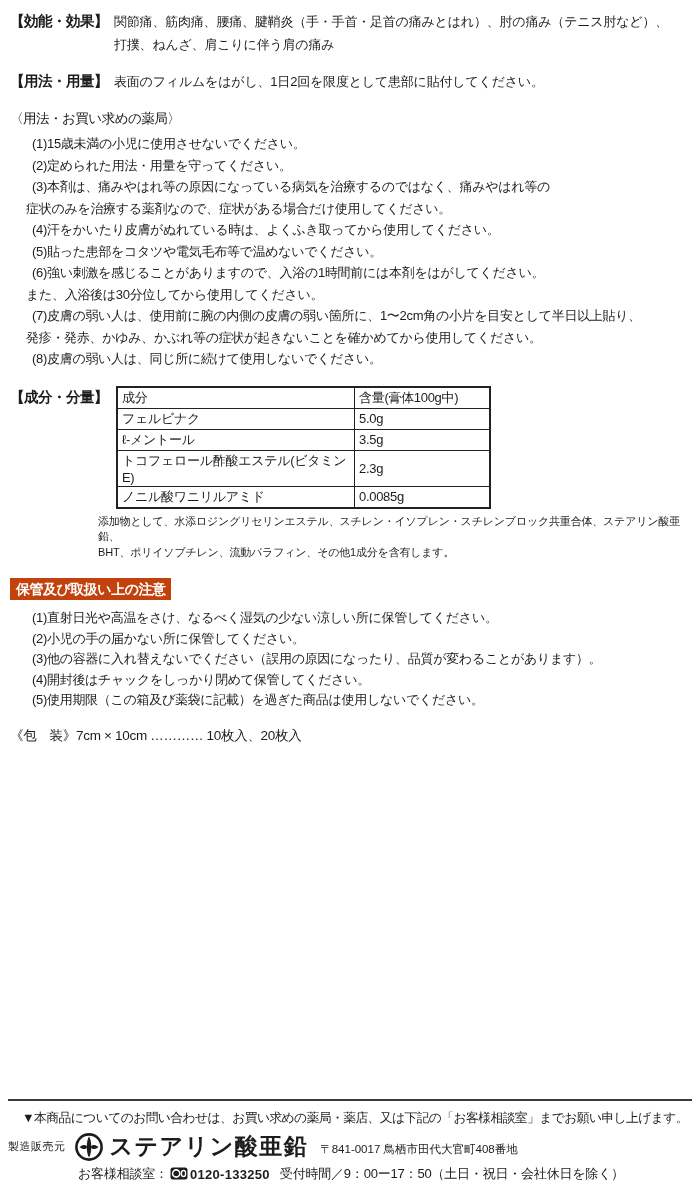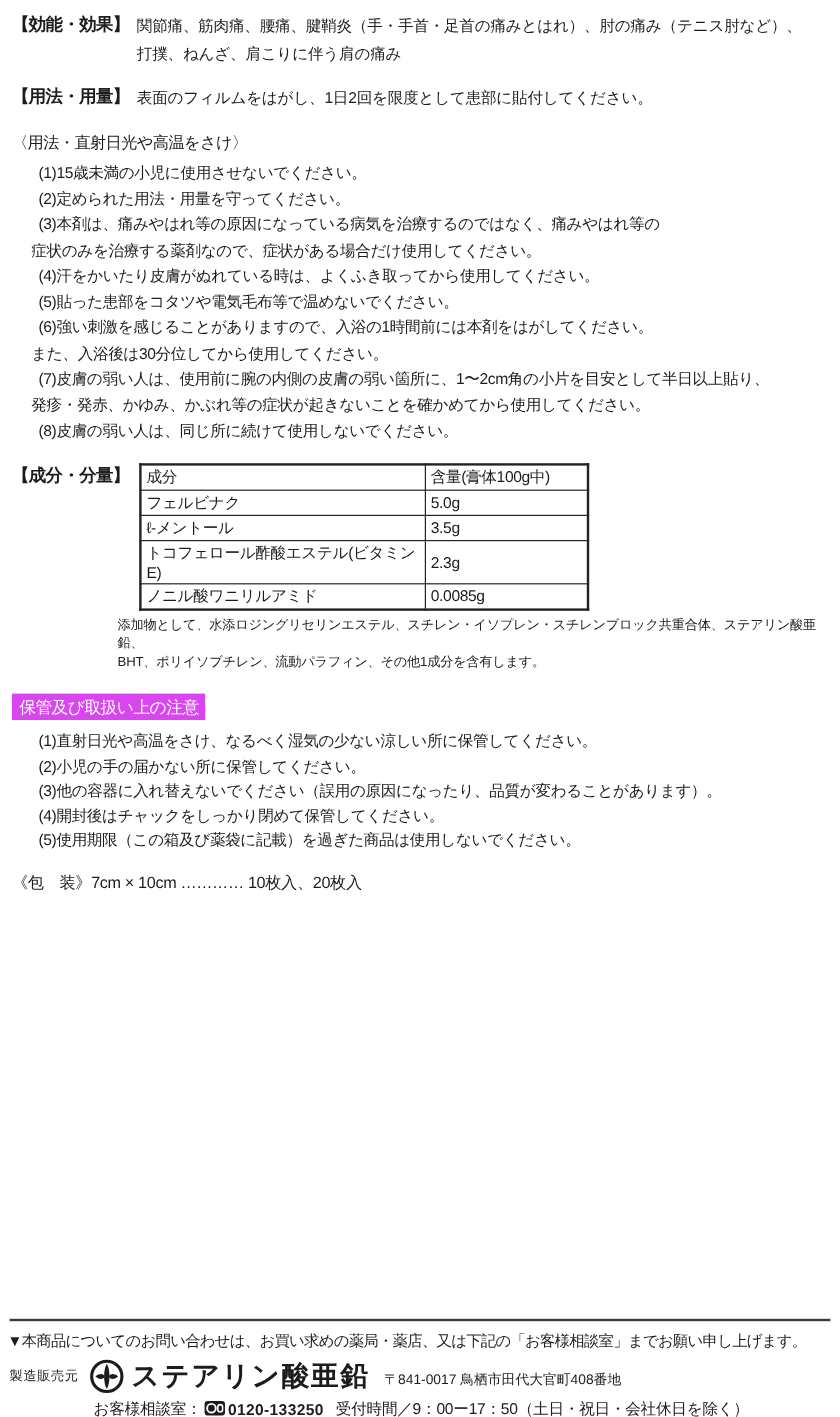--- a/index.html
+++ b/index.html
@@ -38,30 +38,30 @@
   }
   .ing-table{border:2px solid #222;}
   .col-ing{width:228px;}
   .col-amt{width:126px;}
   .additives{
     margin-left:88px;margin-top:5px;
     font-size:11px;line-height:15.5px;letter-spacing:-0.2px;
   }
   .storage-hdr{
     display:inline-block;margin-top:18px;
-    background:#d946ef;color:#fff;
-    font-weight:normal;font-size:14px;line-height:16px;
+    background:#c2410c;color:#fff;
+    font-weight:bold;font-size:14px;line-height:16px;
     padding:2.5px 6px 3.5px 6px;letter-spacing:-0.5px;
   }
   .storage-items{margin-top:8px;font-size:13px;letter-spacing:-0.3px;}
   .storage-items .line{margin-left:22px;line-height:20.5px;}
   .packaging{margin-top:16px;font-size:13.5px;letter-spacing:-0.3px;}
   .footer{position:absolute;left:0;right:0;top:1099px;}
   .footer .rule{border-top:2px solid #3a3a3a;margin:0 8px;}
-  .inquiry{margin:9px 10px 0 6px;font-size:12.8px;letter-spacing:-0.6px;white-space:nowrap;}
+  .inquiry{margin:9px 10px 0 22px;font-size:12.8px;letter-spacing:-0.6px;white-space:nowrap;}
   .maker-row{display:flex;align-items:center;margin:4px 0 0 8px;}
   .maker-label{font-size:11px;letter-spacing:0.5px;flex:none;}
   .logo{flex:none;margin:0 6px 0 8px;width:30px;height:30px;}
   .company{font-size:23px;font-weight:bold;letter-spacing:1.5px;flex:none;white-space:nowrap;}
   .address{font-size:11.5px;margin-left:12px;letter-spacing:0;white-space:nowrap;padding-top:6px;}
   .contact-row{display:flex;align-items:center;margin:3px 0 0 78px;font-size:13px;letter-spacing:-0.2px;white-space:nowrap;}
   .freedial{flex:none;margin:1px 2px 0 2px;}
   .phone{font-weight:bold;letter-spacing:0.3px;}
   .hours{margin-left:10px;}
 </style>
@@ -76,21 +76,21 @@
       <div>関節痛、筋肉痛、腰痛、腱鞘炎（手・手首・足首の痛みとはれ）、肘の痛み（テニス肘など）、</div>
       <div>打撲、ねんざ、肩こりに伴う肩の痛み</div>
     </div>
   </div>
 
   <div class="hdr-row">
     <span class="sec-hdr">【用法・用量】</span>
     <div class="sec-body">表面のフィルムをはがし、1日2回を限度として患部に貼付してください。</div>
   </div>
 
-  <div class="notes-title">〈用法・直射日光や高温をさけ〉</div>
+  <div class="notes-title">〈用法・お買い求めの薬局〉</div>
   <div class="items">
     <div class="item">
       <div class="l1">(1)15歳未満の小児に使用させないでください。</div>
     </div>
     <div class="item">
       <div class="l1">(2)定められた用法・用量を守ってください。</div>
     </div>
     <div class="item">
       <div class="l1">(3)本剤は、痛みやはれ等の原因になっている病気を治療するのではなく、痛みやはれ等の</div>
       <div class="cont">症状のみを治療する薬剤なので、症状がある場合だけ使用してください。</div>

